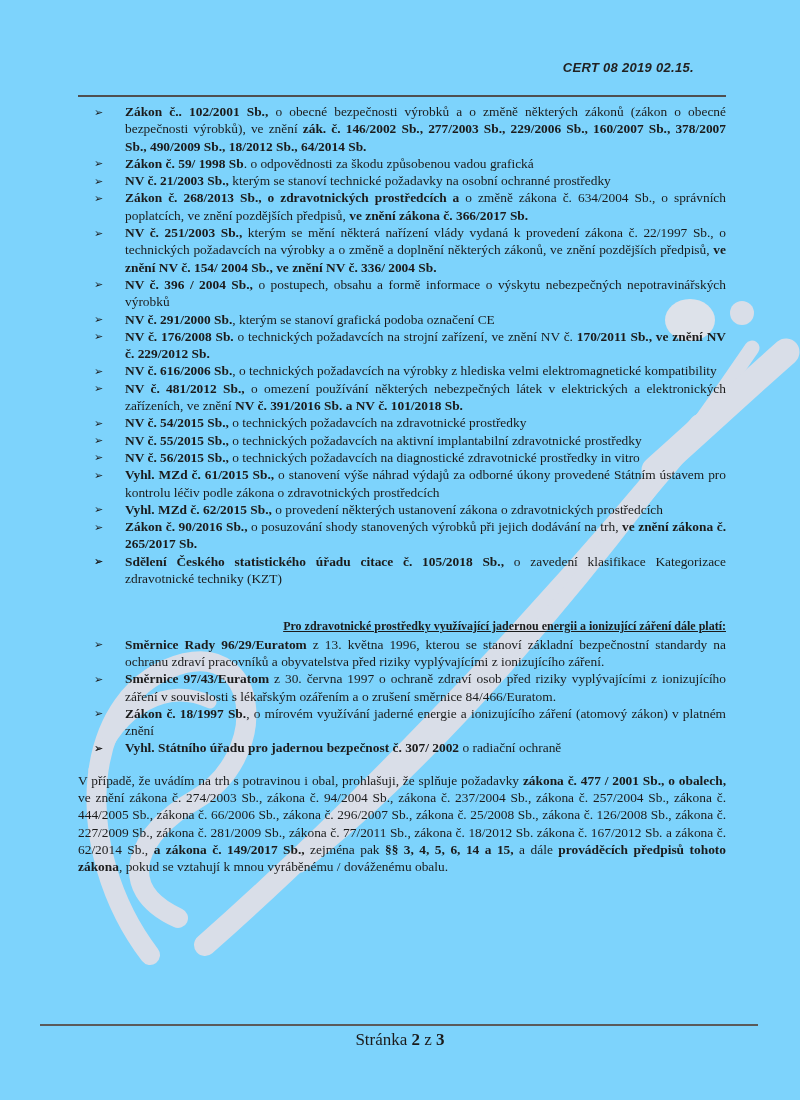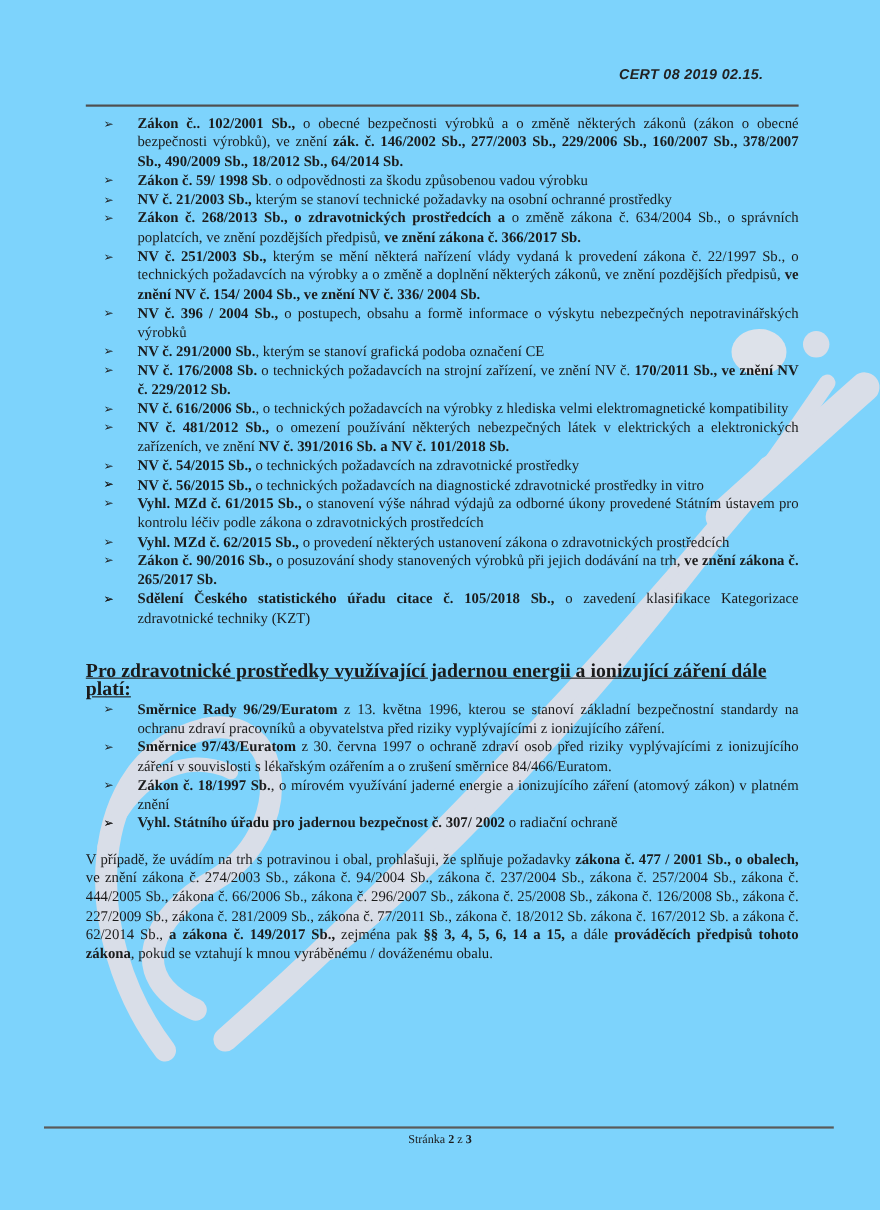--- a/index.html
+++ b/index.html
@@ -30,32 +30,32 @@
   }
   .li{position:relative;padding-left:47px;}
   .li .bullet{
     position:absolute;left:16px;top:0.5px;
     font-family:"DejaVu Sans", sans-serif;
     font-size:11px;color:#1b1b1b;
   }
   .bold{font-weight:bold;}
   .section-heading{
     margin-top:31px;
-    font-weight:bold;font-size:18px;
+    font-weight:bold;font-size:12px;
     text-decoration:underline;
-    text-align:left;
+    text-align:right;
   }
   .closing{margin-top:15px;}
   .bottom-rule{
     position:absolute;top:1024px;left:40px;width:718px;height:0;z-index:2;
     border-top:2px solid #5a5a5a;
   }
   .footer-text{
     position:absolute;top:1030px;left:0;width:800px;z-index:2;
-    text-align:center;font-size:11px;color:#1b1b1b;
+    text-align:center;font-size:17px;color:#1b1b1b;
   }
 </style>
 </head>
 <body>
 
 <div class="page">
 
   <svg class="watermark" width="800" height="1100" viewBox="0 0 800 1100" aria-hidden="true">
     <g stroke="#d9dee8" fill="none" stroke-linecap="round">
       <path d="M150 955 C70 850 78 690 185 663 C262 646 268 758 195 800 C138 832 112 888 178 918" stroke-width="20"></path>
@@ -68,31 +68,31 @@
     <ellipse cx="690" cy="320" rx="25" ry="21" fill="#dde2ea"></ellipse>
   </svg>
 
   <div class="header-cert">CERT  08 2019 02.15.</div>
   <div class="top-rule"></div>
 
   <div class="content">
 
     <div>
         <div class="li"><span class="bullet">➢</span><span><span class="bold">Zákon č.. 102/2001 Sb.,</span><span> o obecné bezpečnosti výrobků a o změně některých zákonů (zákon o obecné bezpečnosti výrobků), ve znění </span><span class="bold">zák. č. 146/2002 Sb., 277/2003 Sb., 229/2006 Sb., 160/2007 Sb., 378/2007 Sb., 490/2009 Sb., 18/2012 Sb., 64/2014 Sb.</span></span></div>
-        <div class="li"><span class="bullet">➢</span><span><span class="bold">Zákon č. 59/ 1998 Sb</span><span>. o odpovědnosti za škodu způsobenou vadou výrobku</span></span></div>
+        <div class="li"><span class="bullet">➢</span><span><span class="bold">Zákon č. 59/ 1998 Sb</span><span>. o odpovědnosti za škodu způsobenou vadou grafická</span></span></div>
         <div class="li"><span class="bullet">➢</span><span><span class="bold">NV č. 21/2003 Sb.,</span><span> kterým se stanoví technické požadavky na osobní ochranné prostředky</span></span></div>
         <div class="li"><span class="bullet">➢</span><span><span class="bold">Zákon č.  268/2013 Sb., o zdravotnických prostředcích a</span><span> o změně zákona č. 634/2004 Sb., o správních poplatcích, ve znění pozdějších předpisů, </span><span class="bold">ve znění zákona č. 366/2017 Sb.</span></span></div>
         <div class="li"><span class="bullet">➢</span><span><span class="bold">NV č. 251/2003 Sb.,</span><span> kterým se mění některá nařízení vlády vydaná k provedení zákona č. 22/1997 Sb., o technických požadavcích na výrobky a o změně a doplnění některých zákonů, ve znění pozdějších předpisů, </span><span class="bold">ve znění NV č. 154/ 2004 Sb., ve znění NV č. 336/ 2004 Sb.</span></span></div>
         <div class="li"><span class="bullet">➢</span><span><span class="bold">NV č. 396 / 2004 Sb.,</span><span> o postupech, obsahu a formě informace o výskytu nebezpečných nepotravinářských výrobků</span></span></div>
         <div class="li"><span class="bullet">➢</span><span><span class="bold">NV č. 291/2000 Sb.</span><span>, kterým se stanoví grafická podoba označení CE</span></span></div>
         <div class="li"><span class="bullet">➢</span><span><span class="bold">NV č. 176/2008 Sb.</span><span> o technických požadavcích na strojní zařízení, ve znění NV č. </span><span class="bold">170/2011 Sb., ve znění NV č. 229/2012 Sb.</span></span></div>
         <div class="li"><span class="bullet">➢</span><span><span class="bold">NV č. 616/2006 Sb.</span><span>, o technických požadavcích na výrobky z hlediska velmi elektromagnetické kompatibility</span></span></div>
         <div class="li"><span class="bullet">➢</span><span><span class="bold">NV č. 481/2012 Sb.,</span><span> o omezení používání některých nebezpečných látek v elektrických a elektronických zařízeních, ve znění </span><span class="bold">NV č. 391/2016 Sb. a NV  č. 101/2018 Sb.</span></span></div>
         <div class="li"><span class="bullet">➢</span><span><span class="bold">NV č. 54/2015 Sb.,</span><span> o technických požadavcích na zdravotnické prostředky</span></span></div>
-        <div class="li"><span class="bullet">➢</span></div>
+        <div class="li"><span class="bullet">➢</span><span><span class="bold">NV č. 55/2015 Sb.,</span><span> o technických požadavcích na aktivní implantabilní zdravotnické prostředky</span></span></div>
         <div class="li"><span class="bullet">➢</span><span><span class="bold">NV č. 56/2015 Sb.,</span><span> o technických požadavcích na diagnostické zdravotnické prostředky in vitro</span></span></div>
         <div class="li"><span class="bullet">➢</span><span><span class="bold">Vyhl. MZd č. 61/2015 Sb.,</span><span> o stanovení výše náhrad výdajů za odborné úkony provedené Státním ústavem pro kontrolu léčiv podle zákona o zdravotnických prostředcích</span></span></div>
         <div class="li"><span class="bullet">➢</span><span><span class="bold">Vyhl. MZd č. 62/2015 Sb.,</span><span> o provedení některých ustanovení zákona o zdravotnických prostředcích</span></span></div>
         <div class="li"><span class="bullet">➢</span><span><span class="bold">Zákon č. 90/2016 Sb.,</span><span> o posuzování shody stanovených výrobků při jejich dodávání na trh, </span><span class="bold">ve znění zákona č. 265/2017 Sb.</span></span></div>
         <div class="li"><span class="bullet">➢</span></div>
         <div class="li"><span class="bullet">➢</span><span><span class="bold">Sdělení Českého statistického úřadu citace č. 105/2018 Sb.,</span><span> o zavedení klasifikace Kategorizace zdravotnické techniky (KZT)</span></span></div>
       </div>
 
     <div class="section-heading">Pro zdravotnické prostředky využívající jadernou energii a ionizující záření dále platí:</div>
 

